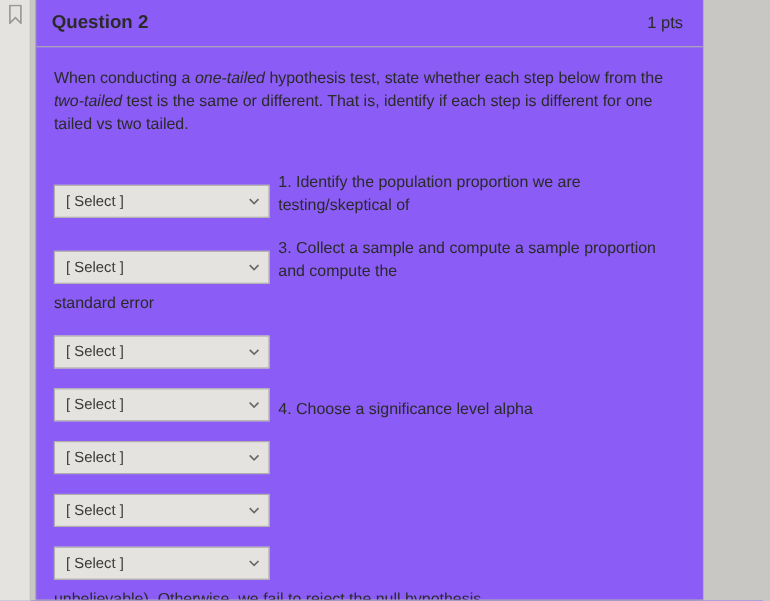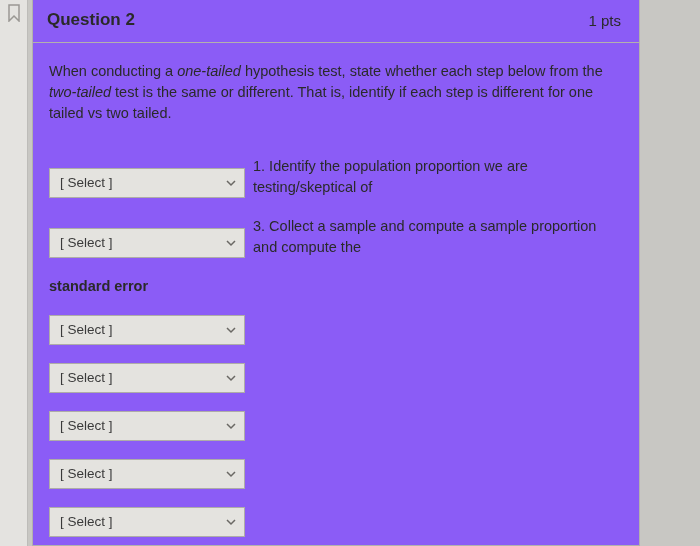--- a/index.html
+++ b/index.html
@@ -70,21 +70,21 @@
     padding: 0 8px 0 10px;
     font-size: 13.5px;
     color: #3a3a3a;
     flex-shrink: 0;
   }
   .chev {
     width: 10px; height: 10px;
     stroke: #6a6864; fill: none; stroke-width: 1.5;
   }
   .step-text { flex: 1; min-width: 0; font-size: 14.5px; }
-  .trail { width: 100%; margin-top: 10px; font-size: 14.5px; font-weight: bold; }
+  .trail { width: 100%; margin-top: 0; font-size: 14.5px; }
   em { font-style: italic; }
 </style>
 </head>
 <body>
 
 <div class="left-edge">
   <svg class="bookmark-icon" viewBox="0 0 16 18">
     <path d="M3 1 H13 V17 L8 12 L3 17 Z"></path>
   </svg>
 </div>
@@ -124,20 +124,21 @@
             </svg>
           </div>
         </div>
         <div class="row">
           <div class="select">
             <span>[ Select ]</span>
             <svg class="chev" viewBox="0 0 10 10">
               <path d="M1 3 L5 7 L9 3"></path>
             </svg>
           </div>
+          <div class="step-text">4. Choose a significance level alpha</div>
         </div>
         <div class="row">
           <div class="select">
             <span>[ Select ]</span>
             <svg class="chev" viewBox="0 0 10 10">
               <path d="M1 3 L5 7 L9 3"></path>
             </svg>
           </div>
         </div>
         <div class="row">

